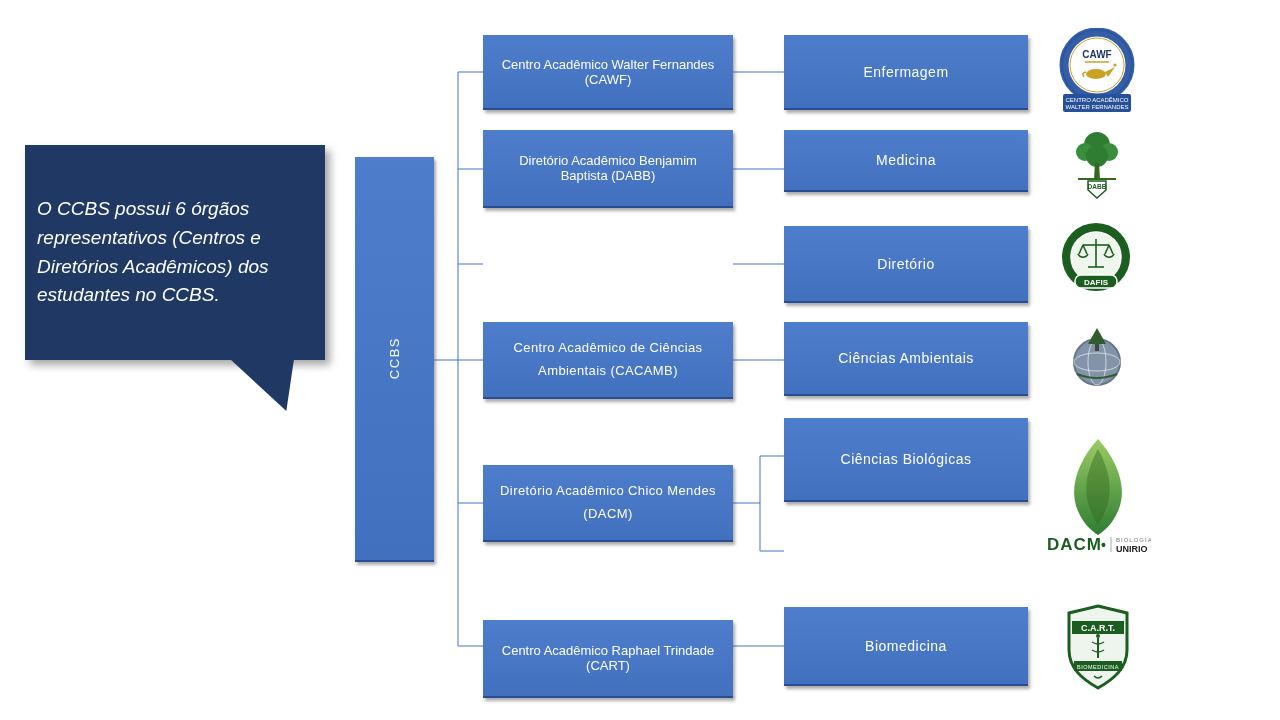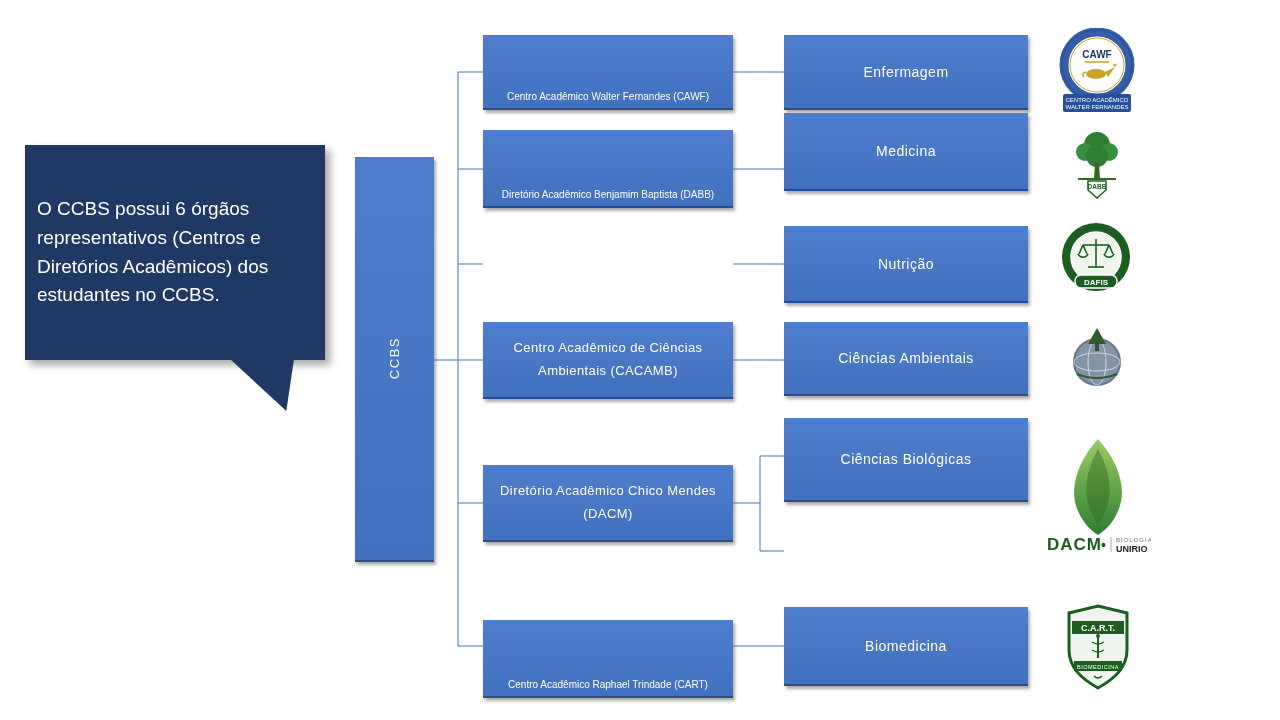--- a/index.html
+++ b/index.html
@@ -16,21 +16,21 @@
     background:linear-gradient(180deg,#4e7ecb 0%, #4170bf 100%);
     color:#ffffff;
     display:flex; align-items:center; justify-content:center;
     text-align:center;
     padding:6px 12px;
     border-bottom:2px solid #2a4d8f;
     box-shadow:2px 3px 3px rgba(70,70,70,0.45);
   }
   .org-col  { left:483px; width:250px; }
   .crs-col  { left:784px; width:244px; font-size:14px; letter-spacing:0.5px; }
-  .txt-sm   { font-size:10px;align-items:flex-end; }
+  .txt-sm   { font-size:13px; }
   .txt-md   { font-size:13px; letter-spacing:0.4px; line-height:1.7; }
 
   
   .root-node {
     position:absolute; left:355px; top:157px; width:79px; height:405px;
     background:linear-gradient(180deg,#4e7ecb 0%, #4170bf 100%);
     border-bottom:2px solid #2a4d8f;
     box-shadow:2px 3px 3px rgba(70,70,70,0.45);
     display:flex; align-items:center; justify-content:center;
   }
@@ -40,21 +40,21 @@
   }
 
   
   .callout {
     position:absolute; left:25px; top:145px; width:300px; height:215px;
     background:#1f3864; color:#ffffff;
     display:flex; align-items:center;
     padding:10px 38px 10px 12px;
     box-shadow:5px 5px 8px rgba(0,0,0,0.35);
   }
-  .callout p { font-size:19px; line-height:1.52; }
+  .callout p { font-size:19px; line-height:1.52;font-style:italic; }
   .callout-tail {
     position:absolute; left:230px; top:359px; width:64px; height:52px;
     background:#1f3864;
     clip-path:polygon(0 0, 100% 0, 88% 100%);
   }
 
   
   .logo { position:absolute; }
   svg text { font-family:"Liberation Sans", sans-serif; }
 </style>
@@ -90,25 +90,25 @@
   <div class="node org-col txt-md" style="top:465px;height:77px">
       <span>Diretório Acadêmico Chico Mendes (DACM)</span>
     </div>
   <div class="node org-col txt-sm" style="top:620px;height:78px">
       <span>Centro Acadêmico Raphael Trindade (CART)</span>
     </div>
 
   <div class="node crs-col" style="top:35px;height:75px">
       <span>Enfermagem</span>
     </div>
-  <div class="node crs-col" style="top:113px;height:78px">
+  <div class="node crs-col" style="top:130px;height:62px">
       <span>Medicina</span>
     </div>
   <div class="node crs-col" style="top:226px;height:77px">
-      <span>Nutrição</span>
+      <span>Diretório</span>
     </div>
   <div class="node crs-col" style="top:322px;height:74px">
       <span>Ciências Ambientais</span>
     </div>
   <div class="node crs-col" style="top:418px;height:84px">
       <span>Ciências Biológicas</span>
     </div>
   <div class="node crs-col" style="top:607px;height:79px">
       <span>Biomedicina</span>
     </div>

